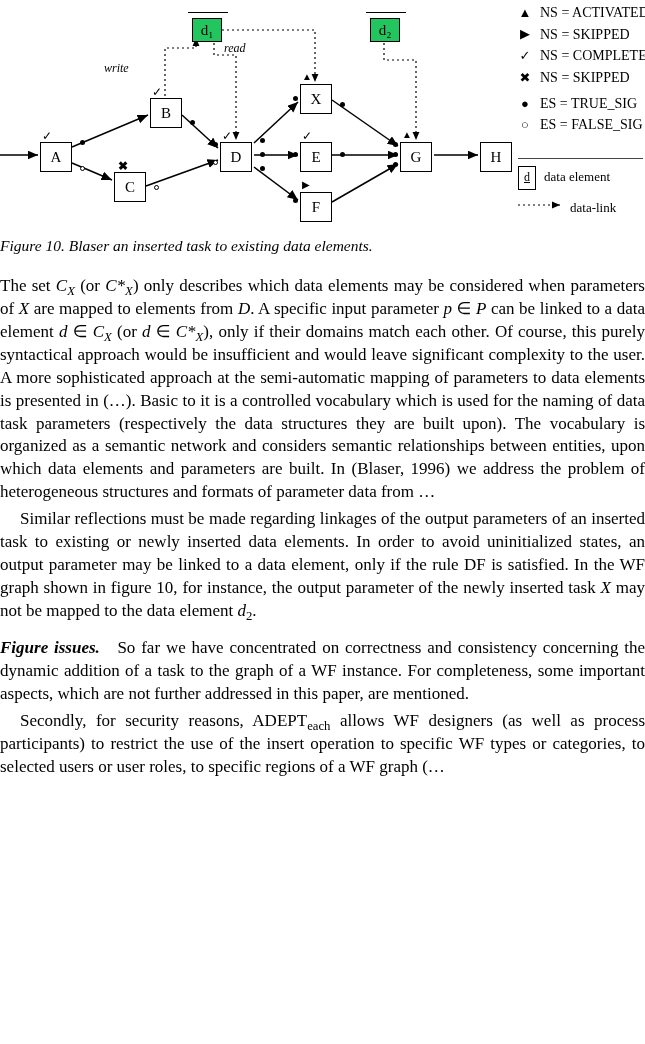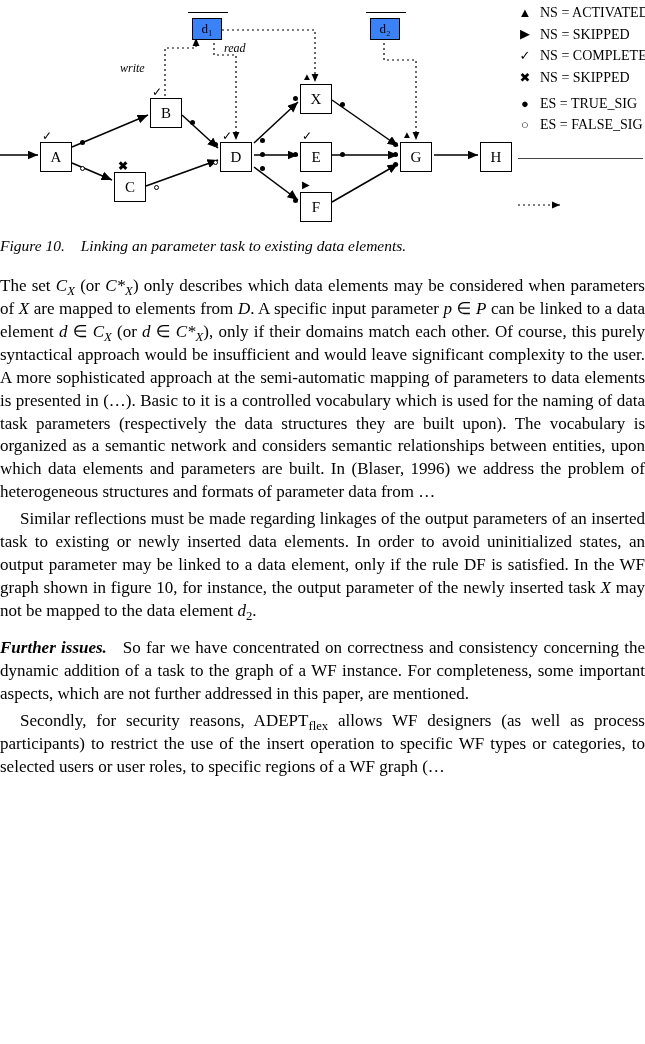--- a/index.html
+++ b/index.html
@@ -26,23 +26,23 @@
     border: 1.5px solid #000;
     background: #fff;
     text-align: center;
     font-size: 15px;
     padding: 4px 0;
     width: 30px;
   }
   .data-box {
     position: absolute;
     border: 1.5px solid #000;
-    background: #3b82f6;
+    background: #22c55e;
     text-align: center;
-    font-size: 13px;
+    font-size: 15px;
     width: 28px;
     padding: 1px 0;
   }
   .legend {
     position: absolute;
     left: 518px;
     top: 2px;
     font-size: 14px;
     line-height: 1.55;
     white-space: nowrap;
@@ -61,21 +61,21 @@
     text-decoration: underline; margin-right:8px;
   }
   .legend-hr {
     position:absolute; left:518px; top:158px; width:125px; border-top:1px solid #444;
   }
   .caption {
     font-style: italic;
     font-size: 15.5px;
     margin: 6px 0 18px 0;
   }
-  .caption .num { font-style: italic; margin-right: 12px; }
+  .caption .num { font-style: italic; margin-right: 0; }
   p.body {
     margin: 0 0 4px 0;
     text-align: justify;
     font-family: Liberation Serif, serif;
   }
   p.body.indent { text-indent: 20px; }
   .section-run { }
   .section-run b i, .section-run i b { font-weight: bold; font-style: italic; }
   sub, sup { font-size: 0.75em; line-height: 0; }
   .anno {
@@ -127,21 +127,21 @@
 
     <line x1="518" y1="205" x2="560" y2="205" stroke="#000" stroke-width="1.2" stroke-dasharray="2 3" marker-end="url(#arrd)"></line>
   </svg>
 
   <div class="data-box" style="left:192px; top:18px"><span>d₁</span></div>
   <div class="data-box" style="left:370px; top:18px"><span>d₂</span></div>
 
   <div style="position:absolute;left:188px;top:12px;width:40px;border-top:1px solid #000"></div>
   <div style="position:absolute;left:366px;top:12px;width:40px;border-top:1px solid #000"></div>
 
-  <div class="anno" style="left:120px; top:60px">write</div>
+  <div class="anno" style="left:104px; top:60px">write</div>
   <div class="anno" style="left:224px; top:40px">read</div>
 
   <div class="node-box" style="left:40px;  top:142px"><span>A</span></div>
   <div class="node-box" style="left:150px; top:98px"><span>B</span></div>
   <div class="node-box" style="left:114px; top:172px"><span>C</span></div>
   <div class="node-box" style="left:220px; top:142px"><span>D</span></div>
   <div class="node-box" style="left:300px; top:84px"><span>X</span></div>
   <div class="node-box" style="left:300px; top:142px"><span>E</span></div>
   <div class="node-box" style="left:300px; top:192px"><span>F</span></div>
   <div class="node-box" style="left:400px; top:142px"><span>G</span></div>
@@ -194,38 +194,42 @@
     <div class="row" style="margin-top:4px">
           <span class="sym">●</span>
           <span>ES = TRUE_SIG</span>
         </div>
     <div class="row">
           <span class="sym">○</span>
           <span>ES = FALSE_SIG</span>
         </div>
   </div>
   <div class="legend-hr"></div>
+  <div class="legend-sub">
+    <div><span class="dbox">d</span><span>data element</span></div>
+    <div style="margin-top:6px; padding-left:52px"><span>data-link</span></div>
+  </div>
 </div>
 
 <p class="caption">
   <span class="num">Figure 10.</span>
-  <span>Linking an parameter task to existing data elements.</span>
+  <span>Blaser an inserted task to existing data elements.</span>
 </p>
 
 <p class="body">
   <span>The set <i>C<sub>X</sub></i> (or <i>C*<sub>X</sub></i>) only describes which data elements may be considered when parameters of <i>X</i> are mapped to elements from <i>D</i>. A specific input parameter <i>p</i> ∈ <i>P</i> can be linked to a data element <i>d</i> ∈ <i>C<sub>X</sub></i> (or <i>d</i> ∈ <i>C*<sub>X</sub></i>), only if their domains match each other. Of course, this purely syntactical approach would be insufficient and would leave significant complexity to the user. A more sophisticated approach at the semi-automatic mapping of parameters to data elements is presented in (…). Basic to it is a controlled vocabulary which is used for the naming of data task parameters (respectively the data structures they are built upon). The vocabulary is organized as a semantic network and considers semantic relationships between entities, upon which data elements and parameters are built. In (Blaser, 1996) we address the problem of heterogeneous structures and formats of parameter data from …</span>
 </p>
 
 <p class="body indent">
   <span>Similar reflections must be made regarding linkages of the output parameters of an inserted task to existing or newly inserted data elements. In order to avoid uninitialized states, an output parameter may be linked to a data element, only if the rule DF is satisfied. In the WF graph shown in figure 10, for instance, the output parameter of the newly inserted task <i>X</i> may not be mapped to the data element <i>d</i><sub>2</sub>.</span>
 </p>
 
 <p class="body" style="margin-top:14px">
-  <span class="section-run"><b><i>Further issues.</i></b></span>&nbsp;&nbsp;
+  <span class="section-run"><b><i>Figure issues.</i></b></span>&nbsp;&nbsp;
   <span>So far we have concentrated on correctness and consistency concerning the dynamic addition of a task to the graph of a WF instance. For completeness, some important aspects, which are not further addressed in this paper, are mentioned.</span>
 </p>
 
 
 <p class="body indent">
-  <span>Secondly, for security reasons, ADEPT<sub>flex</sub> allows WF designers (as well as process participants) to restrict the use of the insert operation to specific WF types or categories, to selected users or user roles, to specific regions of a WF graph (…</span>
+  <span>Secondly, for security reasons, ADEPT<sub>each</sub> allows WF designers (as well as process participants) to restrict the use of the insert operation to specific WF types or categories, to selected users or user roles, to specific regions of a WF graph (…</span>
 </p>
 
 </div>
 
 </body></html>

